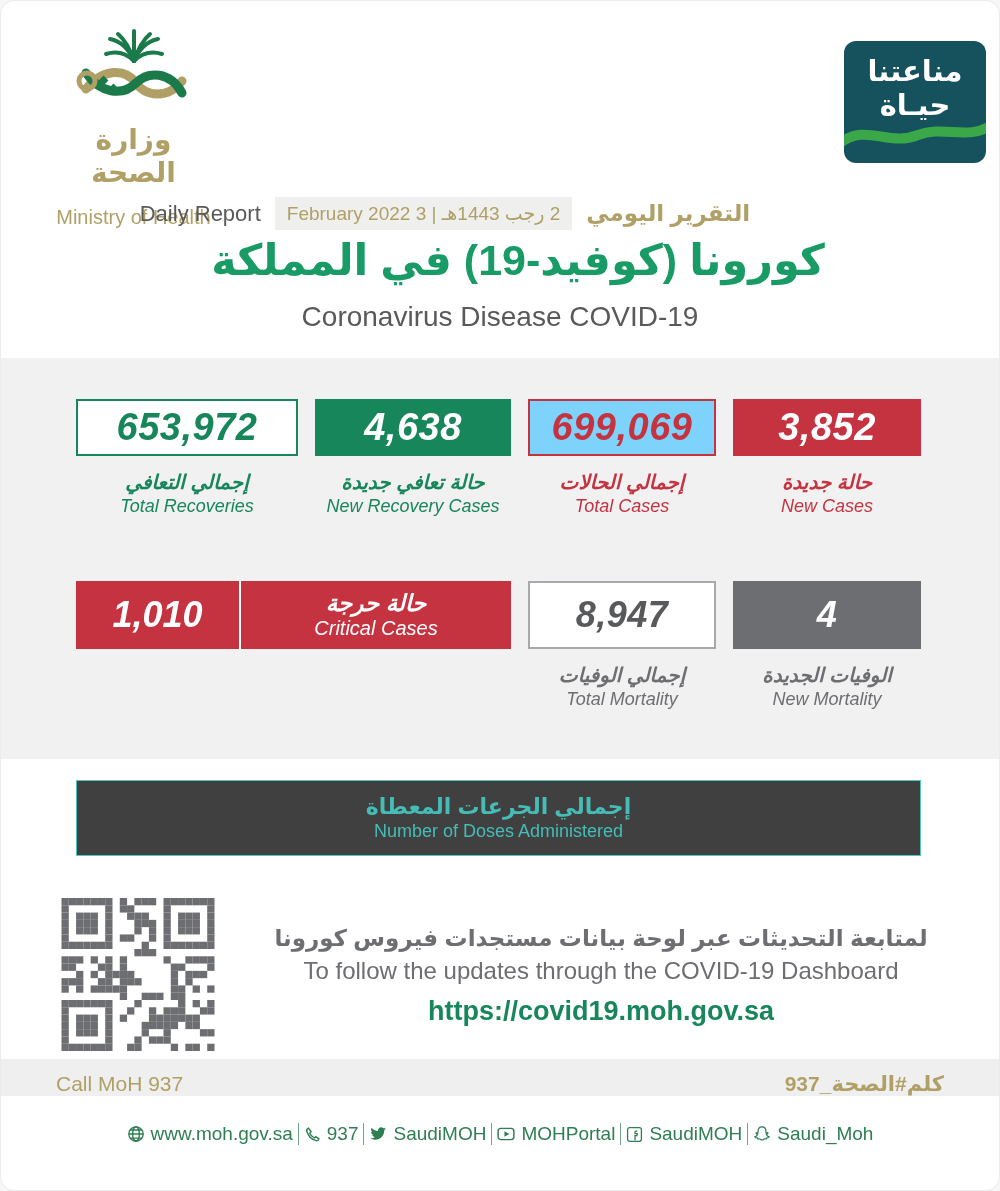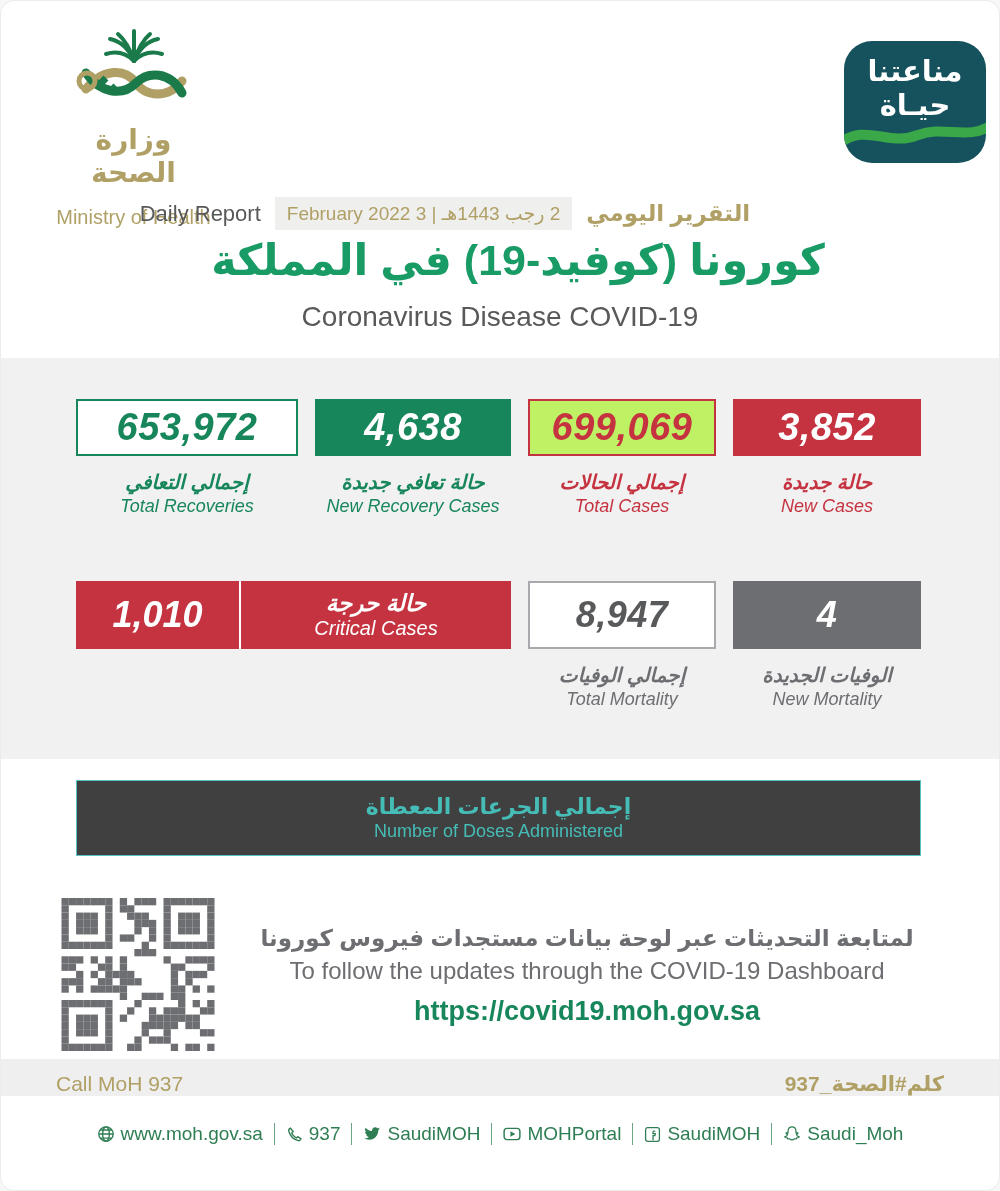--- a/index.html
+++ b/index.html
@@ -5,21 +5,21 @@
   * { margin:0; padding:0; box-sizing:border-box; }
   body { background:#f7f7f7; font-family:"Liberation Sans","DejaVu Sans",sans-serif; }
   .page { width:1000px; height:1191px; margin:0 auto; background:#ffffff; position:relative;
           border-radius:14px; overflow:hidden; border:1px solid #ececec; }
 
   
   .logo { position:absolute; left:50px; top:24px; width:165px; text-align:center; }
   .logo-ar { color:var(--c-gold); font-size:28px; font-weight:bold; margin-top:2px; }
   .logo-en { color:var(--c-gold); font-size:20px; margin-top:17px; }
   .badge { position:absolute; left:843px; top:40px; width:142px; height:122px;
-           background:var(--c-badge-teal); border-radius:28px; overflow:hidden; }
+           background:var(--c-badge-teal); border-radius:12px; overflow:hidden; }
   .badge-txt { color:#fff; font-weight:bold; font-size:29px; line-height:34px;
                text-align:center; padding-top:13px; }
   .badge-wave { position:absolute; bottom:8px; left:0; }
 
   
   .report-bar { position:absolute; top:196px; left:0; width:100%; display:flex;
                 justify-content:center; align-items:center; gap:14px; padding-right:110px; }
   .daily-en { color:var(--c-text-gray); font-size:22px; }
   .date-chip { background:#efefee; color:var(--c-gold); font-size:19px; padding:5px 12px; }
   .daily-ar { color:var(--c-gold); font-size:23px; font-weight:bold; }
@@ -29,21 +29,21 @@
                color:var(--c-text-gray); font-size:28px; }
 
   
   .stats { position:absolute; top:357px; left:0; width:1000px; height:401px;
            background:var(--c-section-bg); padding:41px 80px 0 75px;font-style:italic; }
   .grid { display:grid; grid-template-columns:222px 196px 188px 188px; column-gap:17px; }
   .valbox { height:57px; display:flex; align-items:center; justify-content:center;
             font-size:38px; font-weight:bold; letter-spacing:.5px; }
   .outline-green { background:#fff; border:2px solid var(--c-green); color:var(--c-green); }
   .solid-green   { background:var(--c-green); color:#fff; }
-  .outline-red   { background:#bef264; border:2px solid var(--c-red); color:var(--c-red); }
+  .outline-red   { background:#7dd3fc; border:2px solid var(--c-red); color:var(--c-red); }
   .solid-red     { background:var(--c-red); color:#fff; }
   .outline-gray  { background:#fff; border:2px solid var(--c-border-gray); color:var(--c-text-gray); }
   .solid-gray    { background:var(--c-dark-gray); color:#fff; }
   .labs { margin-top:13px; text-align:center; }
   .lab-ar { font-size:20px; font-weight:bold; line-height:26px; }
   .lab-en { font-size:18px; line-height:23px; }
   .c-green { color:var(--c-green); } .c-red { color:var(--c-red); } .c-gray { color:var(--c-dark-gray); }
   .row2 { margin-top:63px; }
   .critical { grid-column:1 / 3; background:var(--c-red); color:#fff; height:68px;
               display:flex; align-items:stretch; }
@@ -60,32 +60,32 @@
   .doses-val { width:425px; background:var(--c-teal); color:#fff; display:flex;
                align-items:center; justify-content:center; font-size:35px; font-weight:bold; }
   .doses-labs { flex:1; background:#404040; display:flex; flex-direction:column;
                 align-items:center; justify-content:center; color:var(--c-teal-text); }
   .doses-ar { font-size:22px; font-weight:bold; line-height:27px; }
   .doses-en { font-size:18px; line-height:23px; }
 
   
   .qr-section { position:absolute; top:890px; left:0; width:1000px; height:168px; }
   .qr { position:absolute; left:57px; top:7px; }
-  .dash-text { position:absolute; left:236px; top:33px; width:700px; text-align:center; }
+  .dash-text { position:absolute; left:250px; top:33px; width:700px; text-align:center; }
   .dash-ar { color:var(--c-dark-gray); font-size:23px; font-weight:bold; line-height:28px; }
   .dash-en { color:var(--c-dark-gray); font-size:24px; line-height:30px; margin-top:4px; }
   .dash-url { color:var(--c-green); font-size:27px; font-weight:bold; margin-top:10px; display:inline-block; }
 
   
   .call-band { position:absolute; top:1058px; left:0; width:100%; height:37px; background:#efefef;
                display:flex; align-items:flex-end; justify-content:space-between; padding:0 55px;
                color:var(--c-gold); font-size:21px; }
   .call-ar { font-weight:bold; }
   .links { position:absolute; top:1122px; left:0; width:100%; display:flex;
-           justify-content:center; align-items:center; gap:11px; color:var(--c-link-green);
+           justify-content:center; align-items:center; gap:5px; color:var(--c-link-green);
            font-size:19px; }
   .lk { display:inline-flex; align-items:center; gap:6px; cursor:pointer; }
   .lk-ic svg { display:block; }
   .lk-div { width:1px; height:22px; background:var(--c-link-green); opacity:.7; }
 </style>
 </head>
 <body>
 
 <div class="page">
 

